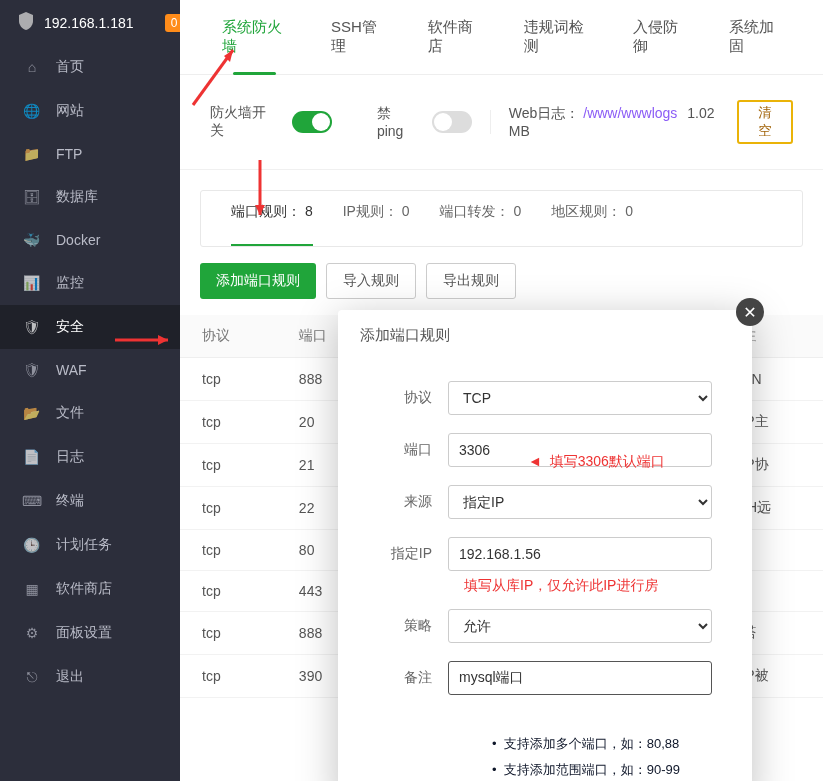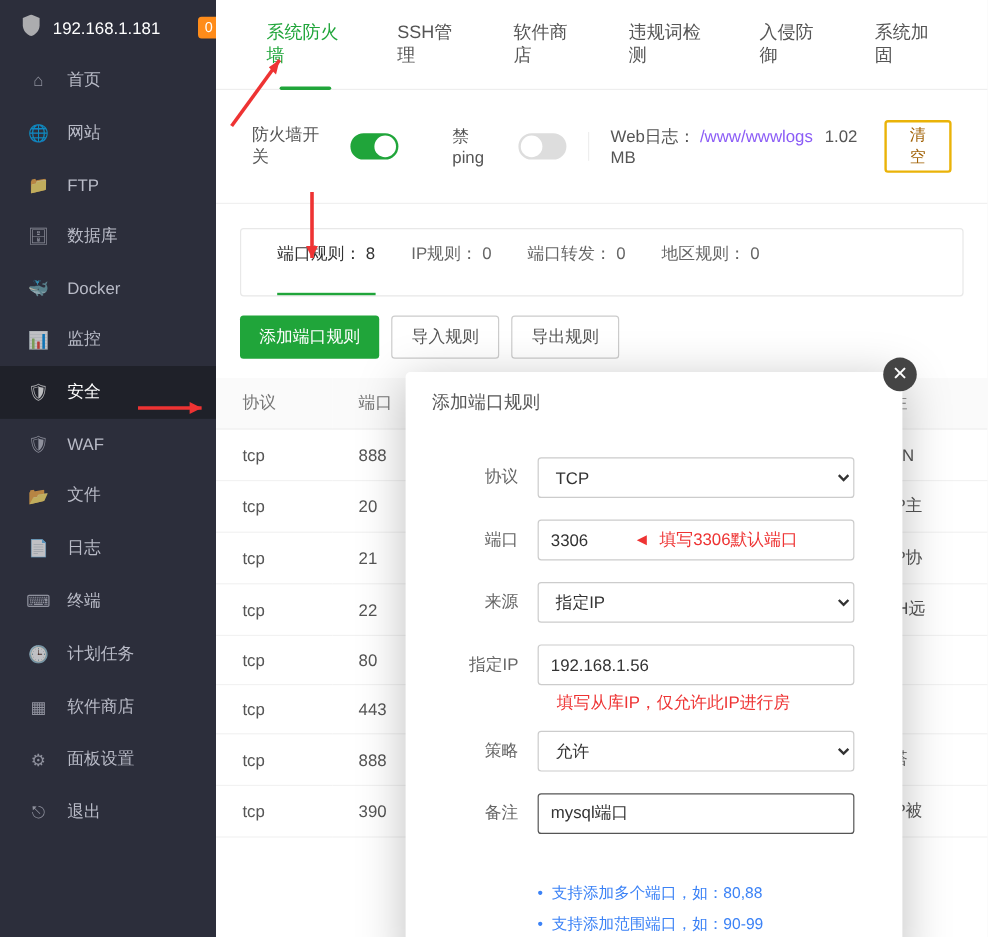--- a/index.html
+++ b/index.html
@@ -42,21 +42,21 @@
 .modal { position: absolute; left: 338px; top: 310px; width: 414px; background: #fff; box-shadow: 0 8px 40px rgba(0,0,0,0.25); border-radius: 4px; z-index: 10; }
 .modal-close { position: absolute; right: -12px; top: -12px; width: 28px; height: 28px; border-radius: 50%; background: #444; color: #fff; display: flex; align-items: center; justify-content: center; cursor: pointer; font-size: 16px; }
 .modal-title { padding: 16px 22px; font-size: 15px; color: #555; }
 .modal-body { padding: 20px 40px 10px 40px; }
 .field { display: flex; align-items: center; margin-bottom: 18px; }
 .flabel { width: 70px; text-align: right; padding-right: 16px; color: #666; font-size: 14px; }
 .field select, .field input { flex: 1; height: 34px; border: 1px solid #ccc; border-radius: 3px; padding: 0 10px; font-size: 14px; color: #333; background: #fff; }
 .field input.focused { border: 1px solid #555; }
 .annot { color: #e33; font-size: 14px; font-weight: 500; }
 .hints { padding: 8px 40px 20px 110px; }
-.hint { color: #3b82f6; font-size: 13px; padding: 4px 0; }
+.hint { color: #0f172a; font-size: 13px; padding: 4px 0; margin-left: 44px; }
 
 .arrow { position: absolute; z-index: 5; pointer-events: none; }
 .qmark { display: inline-block; width: 14px; height: 14px; border: 1px solid #f90; border-radius: 50%; color: #f90; font-size: 10px; text-align: center; line-height: 13px; margin-left: 4px; }
 </style>
 </head>
 <body>
 
 <div class="sidebar">
   <div class="sidebar-header">
     <span class="shield">
@@ -266,21 +266,21 @@
   <div class="modal-close">✕</div>
   <div class="modal-title">添加端口规则</div>
   <div class="modal-body">
     <div class="field">
       <span class="flabel">协议</span>
       <select><option>TCP</option></select>
     </div>
     <div class="field" style="position:relative">
       <span class="flabel">端口</span>
       <input value="3306" style="">
-      <span class="annot" style="position:absolute;left:150px;top:8px;pointer-events:none">◄&nbsp;&nbsp;<span>填写3306默认端口</span></span>
+      <span class="annot" style="position:absolute;left:150px;top:20px;pointer-events:none">◄&nbsp;&nbsp;<span>填写3306默认端口</span></span>
     </div>
     <div class="field">
       <span class="flabel">来源</span>
       <select><option>指定IP</option></select>
     </div>
     <div class="field" style="position:relative;margin-bottom:6px">
       <span class="flabel">指定IP</span>
       <input value="192.168.1.56" style="">
     </div>
     <div class="annot" style="margin:0 0 14px 86px">填写从库IP，仅允许此IP进行房</div>

